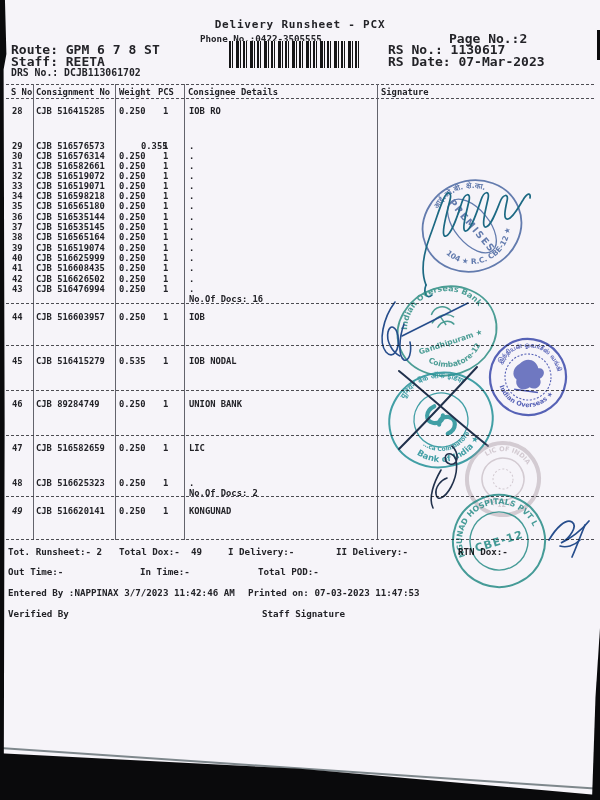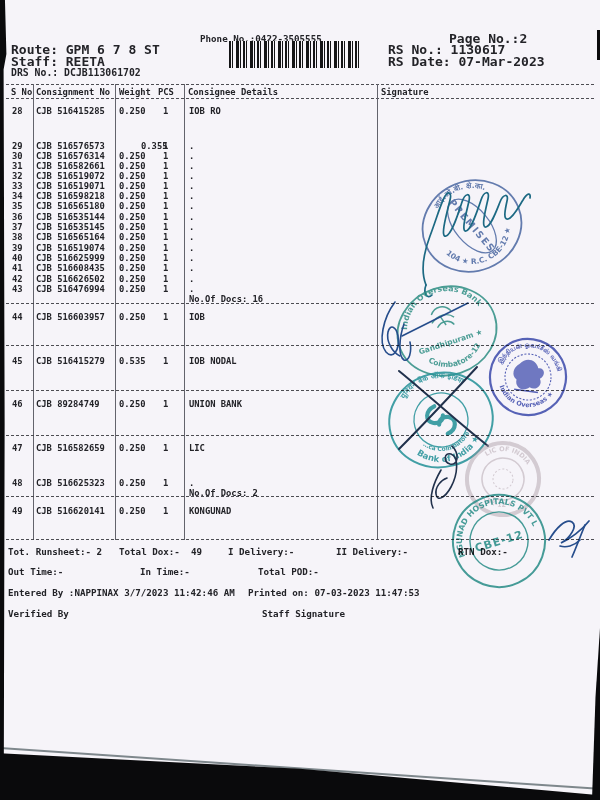--- a/index.html
+++ b/index.html
@@ -29,20 +29,21 @@
   .edge-right-top{left:597px;top:30px;width:3px;height:30px;}
   .paper-crease{position:absolute;left:0;top:747px;width:600px;height:1.5px;background:#7e878c;
     transform:rotate(3.9deg);transform-origin:0 0;}
   text{font-family:"DejaVu Sans",sans-serif;}
 </style>
 </head>
 <body>
 
 <div class="page">
 
+  <div class="abs mono center-line t-doctitle">Delivery Runsheet - PCX</div>
   <div class="abs mono t-meta" style="left:200px;top:33px;font-size:9.2px;">Phone No.:0422-3505555</div>
   <div class="abs mono t-meta" style="left:449px;top:31px;">Page No.:2</div>
   <div class="abs mono t-meta" style="left:11px;top:42px;">Route: GPM 6 7 8 ST</div>
   <div class="abs mono t-meta" style="left:11px;top:54px;">Staff: REETA</div>
   <div class="abs mono" style="left:11px;top:67px;font-size:9.8px;font-weight:bold;">DRS No.: DCJB113061702</div>
   <div class="abs mono t-meta" style="left:388px;top:42px;">RS No.: 1130617</div>
   <div class="abs mono t-meta" style="left:388px;top:54px;">RS Date: 07-Mar-2023</div>
   <div class="barcode"></div>
 
   <div class="dash" style="top:84px;"></div>
@@ -160,21 +161,21 @@
       <span class="cell" style="left: 36px; top: 443px;">CJB 516582659</span>
       <span class="cell" style="left: 119px; top: 443px;">0.250</span>
       <span class="cell" style="left: 163px; top: 443px;">1</span>
       <span class="cell" style="left: 189px; top: 443px;">LIC</span>
       <span class="cell" style="left: 12px; top: 478px;">48</span>
       <span class="cell" style="left: 36px; top: 478px;">CJB 516625323</span>
       <span class="cell" style="left: 119px; top: 478px;">0.250</span>
       <span class="cell" style="left: 163px; top: 478px;">1</span>
       <span class="cell" style="left: 189px; top: 478px;">.</span>
       <span class="cell" style="left: 189px; top: 487.5px;">No.Of Docs: 2</span>
-      <span class="cell" style="left: 12px; top: 506px;">49</span>
+      <span class="cell" style="left: 12px; top: 506px; font-style: italic;">49</span>
       <span class="cell" style="left: 36px; top: 506px;">CJB 516620141</span>
       <span class="cell" style="left: 119px; top: 506px;">0.250</span>
       <span class="cell" style="left: 163px; top: 506px;">1</span>
       <span class="cell" style="left: 189px; top: 506px; text-align: right;">KONGUNAD</span>
       <div class="dash" style="top: 303px;"></div>
       <div class="dash" style="top: 345px;"></div>
       <div class="dash" style="top: 390px;"></div>
       <div class="dash" style="top: 435px;"></div>
       <div class="dash" style="top: 496px;"></div>
       <div class="dash" style="top: 539px;"></div>

